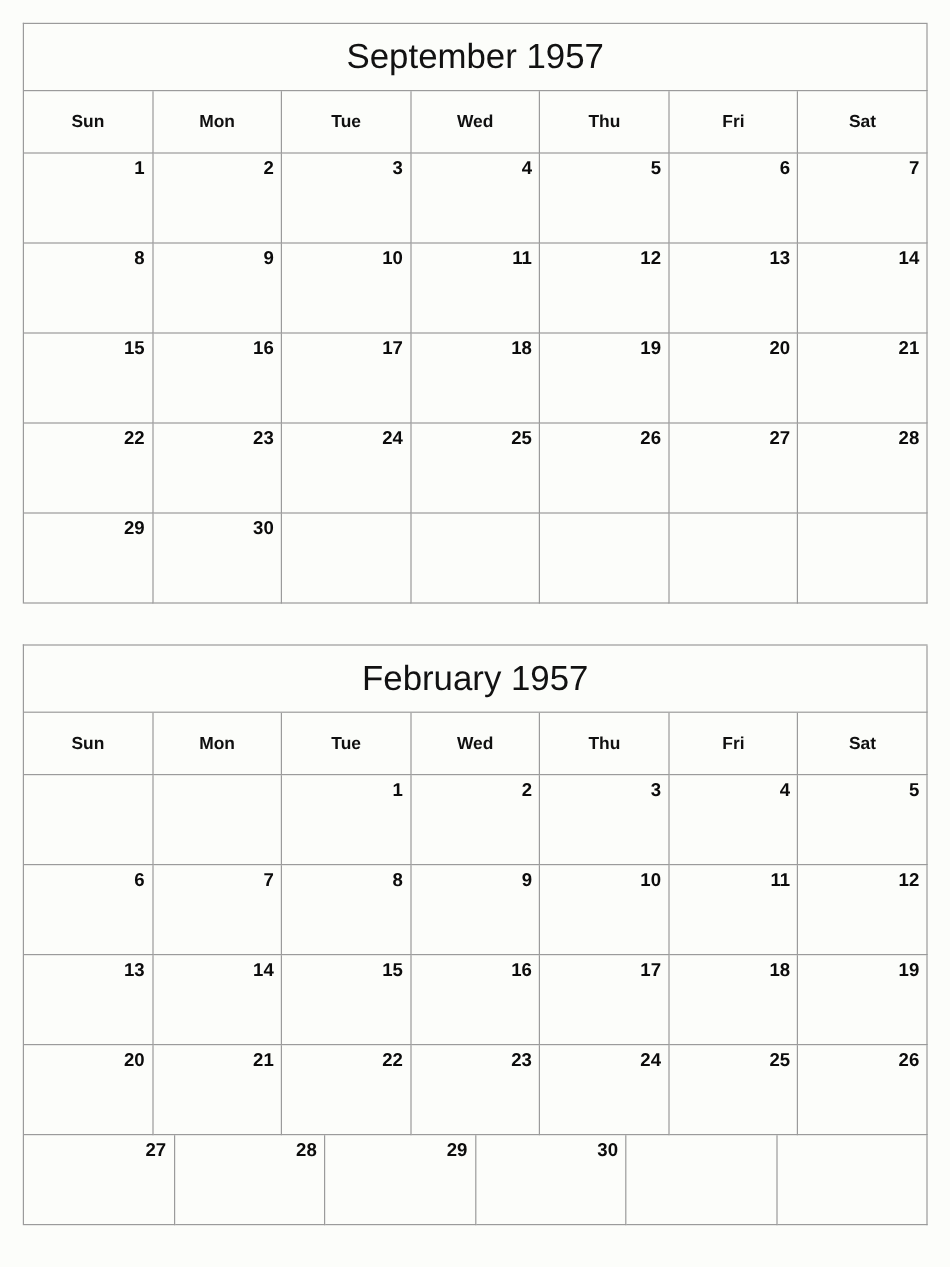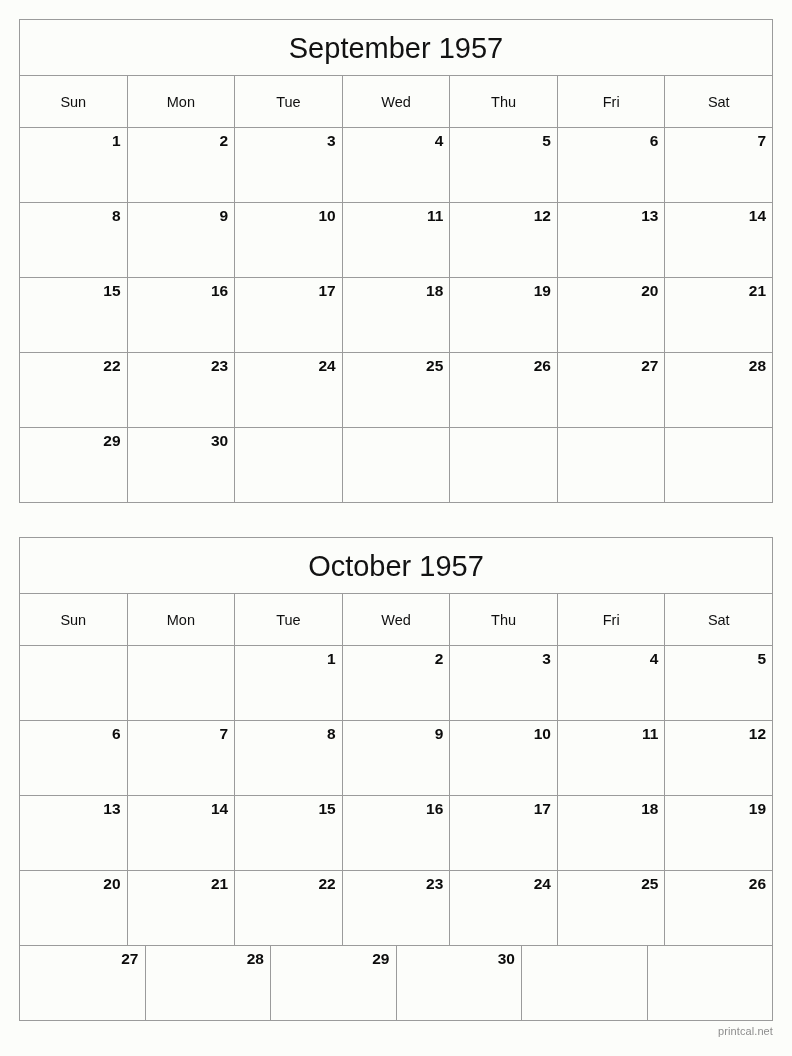--- a/index.html
+++ b/index.html
@@ -49,21 +49,21 @@
   }
   .dow-cell {
     flex: 1 1 0;
     border-right: 1px solid #9b9b9b;
     border-bottom: 1px solid #9b9b9b;
     box-sizing: border-box;
     display: flex;
     align-items: center;
     justify-content: center;
     font-size: 14.5px;
-    font-weight: normal;
+    font-weight: bold;
     color: #101010;
     font-stretch: condensed;
   }
   .week-row {
     display: flex;
     height: 75px;
   }
   .day-cell {
     flex: 1 1 0;
     border-right: 1px solid #9b9b9b;
@@ -224,21 +224,21 @@
       <div class="day-cell">
           <span class="day-num"></span>
         </div>
       <div class="day-cell">
           <span class="day-num"></span>
         </div>
     </div>
   </div>
 
   <div class="month-block second">
-    <div class="cal-title">October 1957</div>
+    <div class="cal-title">February 1957</div>
 
     <div class="dow-row">
       <div class="dow-cell">Sun</div>
       <div class="dow-cell">Mon</div>
       <div class="dow-cell">Tue</div>
       <div class="dow-cell">Wed</div>
       <div class="dow-cell">Thu</div>
       <div class="dow-cell">Fri</div>
       <div class="dow-cell">Sat</div>
     </div>
@@ -354,15 +354,14 @@
         </div>
       <div class="day-cell">
           <span class="day-num"></span>
         </div>
       <div class="day-cell">
           <span class="day-num"></span>
         </div>
     </div>
   </div>
 
-  <div class="footer">printcal.net</div>
 
 </div>
 
 </body></html>

